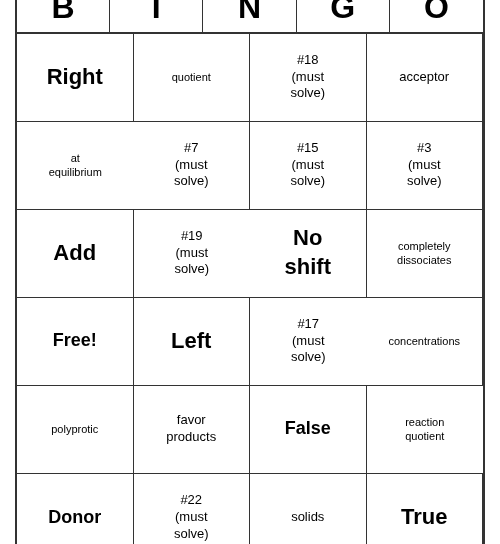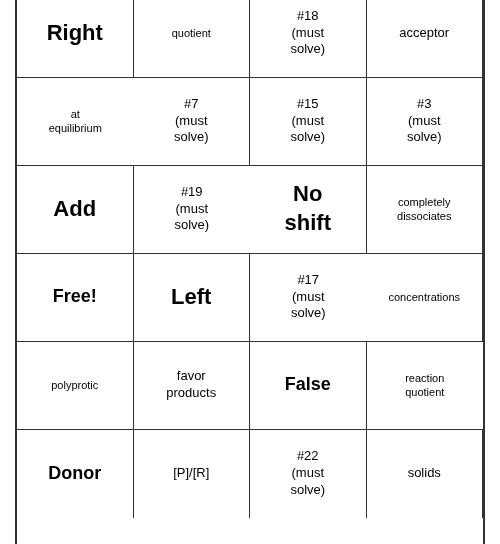--- a/index.html
+++ b/index.html
@@ -87,18 +87,17 @@
       <div class="cell cell-small">completely<br>dissociates</div>
       <div class="cell cell-medium">Free!</div>
       <div class="cell cell-large">Left</div>
       <div class="cell">#17<br>(must<br>solve)</div>
       <div class="cell cell-small">concentrations</div>
       <div class="cell cell-small">polyprotic</div>
       <div class="cell">favor<br>products</div>
       <div class="cell cell-medium">False</div>
       <div class="cell cell-small">reaction<br>quotient</div>
       <div class="cell cell-medium">Donor</div>
-      <div class="cell">[P]/[R]</div>
       <div class="cell">#22<br>(must<br>solve)</div>
       <div class="cell">solids</div>
       <div class="cell cell-large">True</div>
     </div>
 </div>
 
 </body></html>

